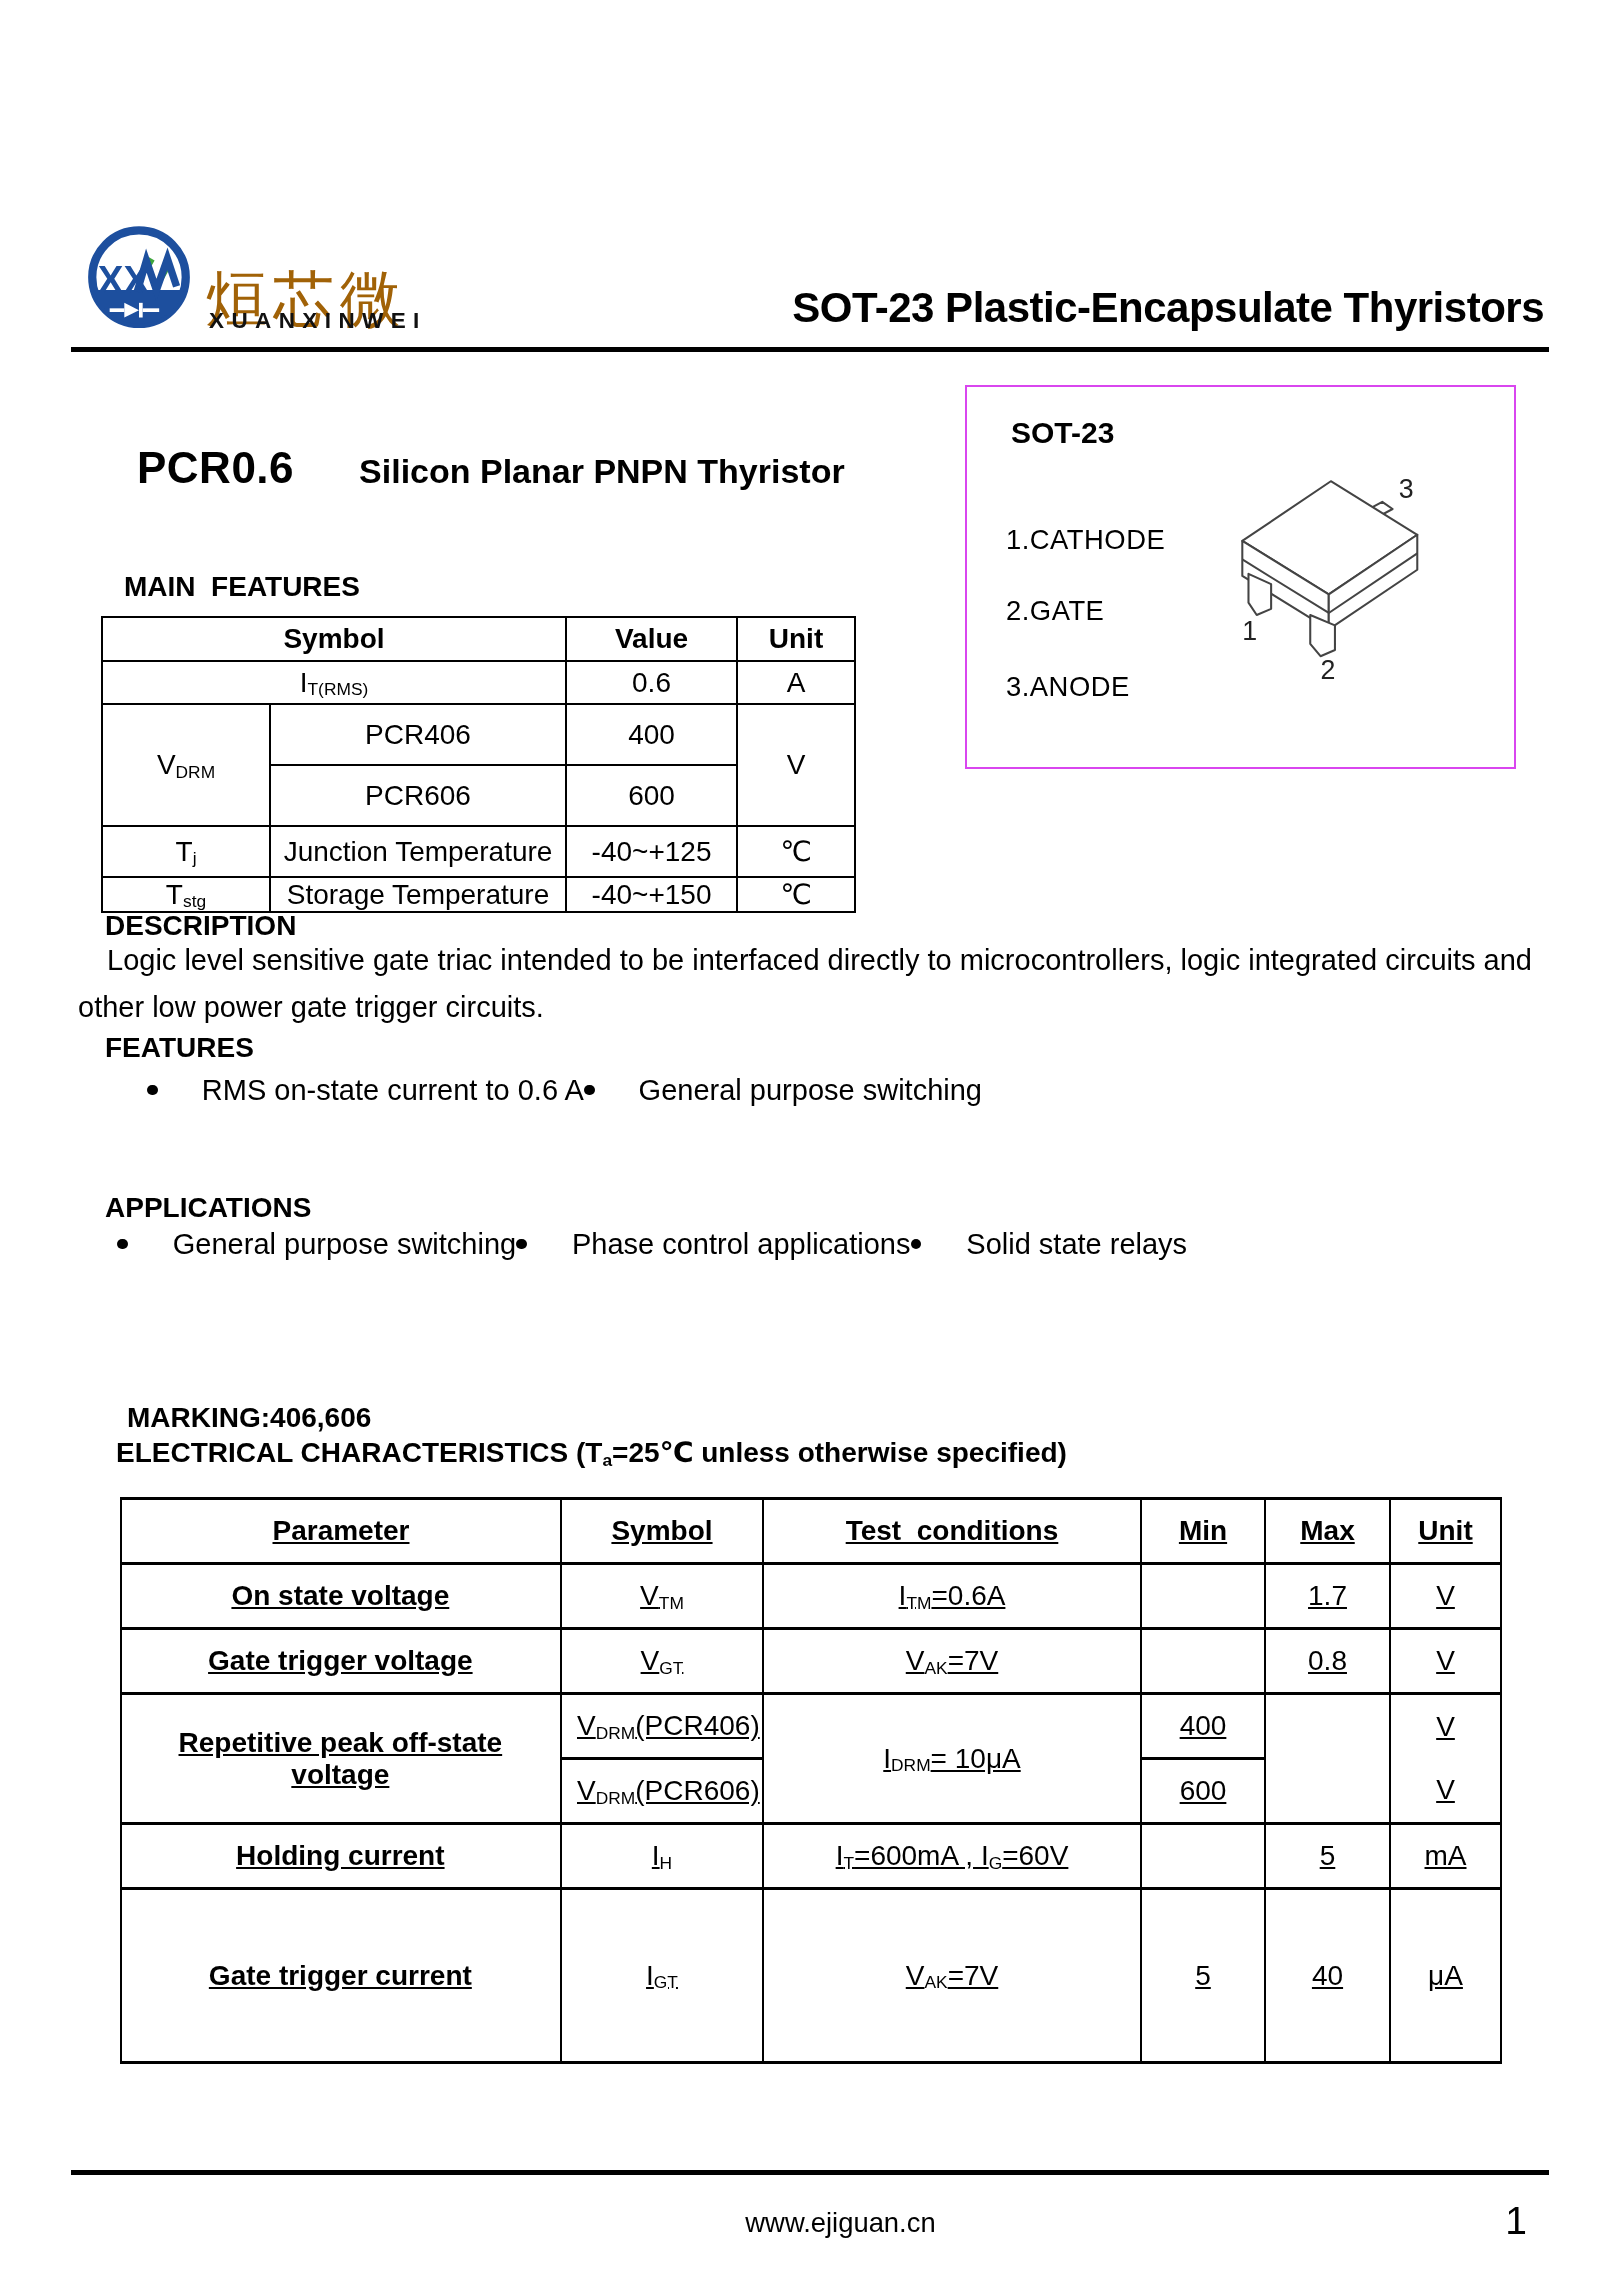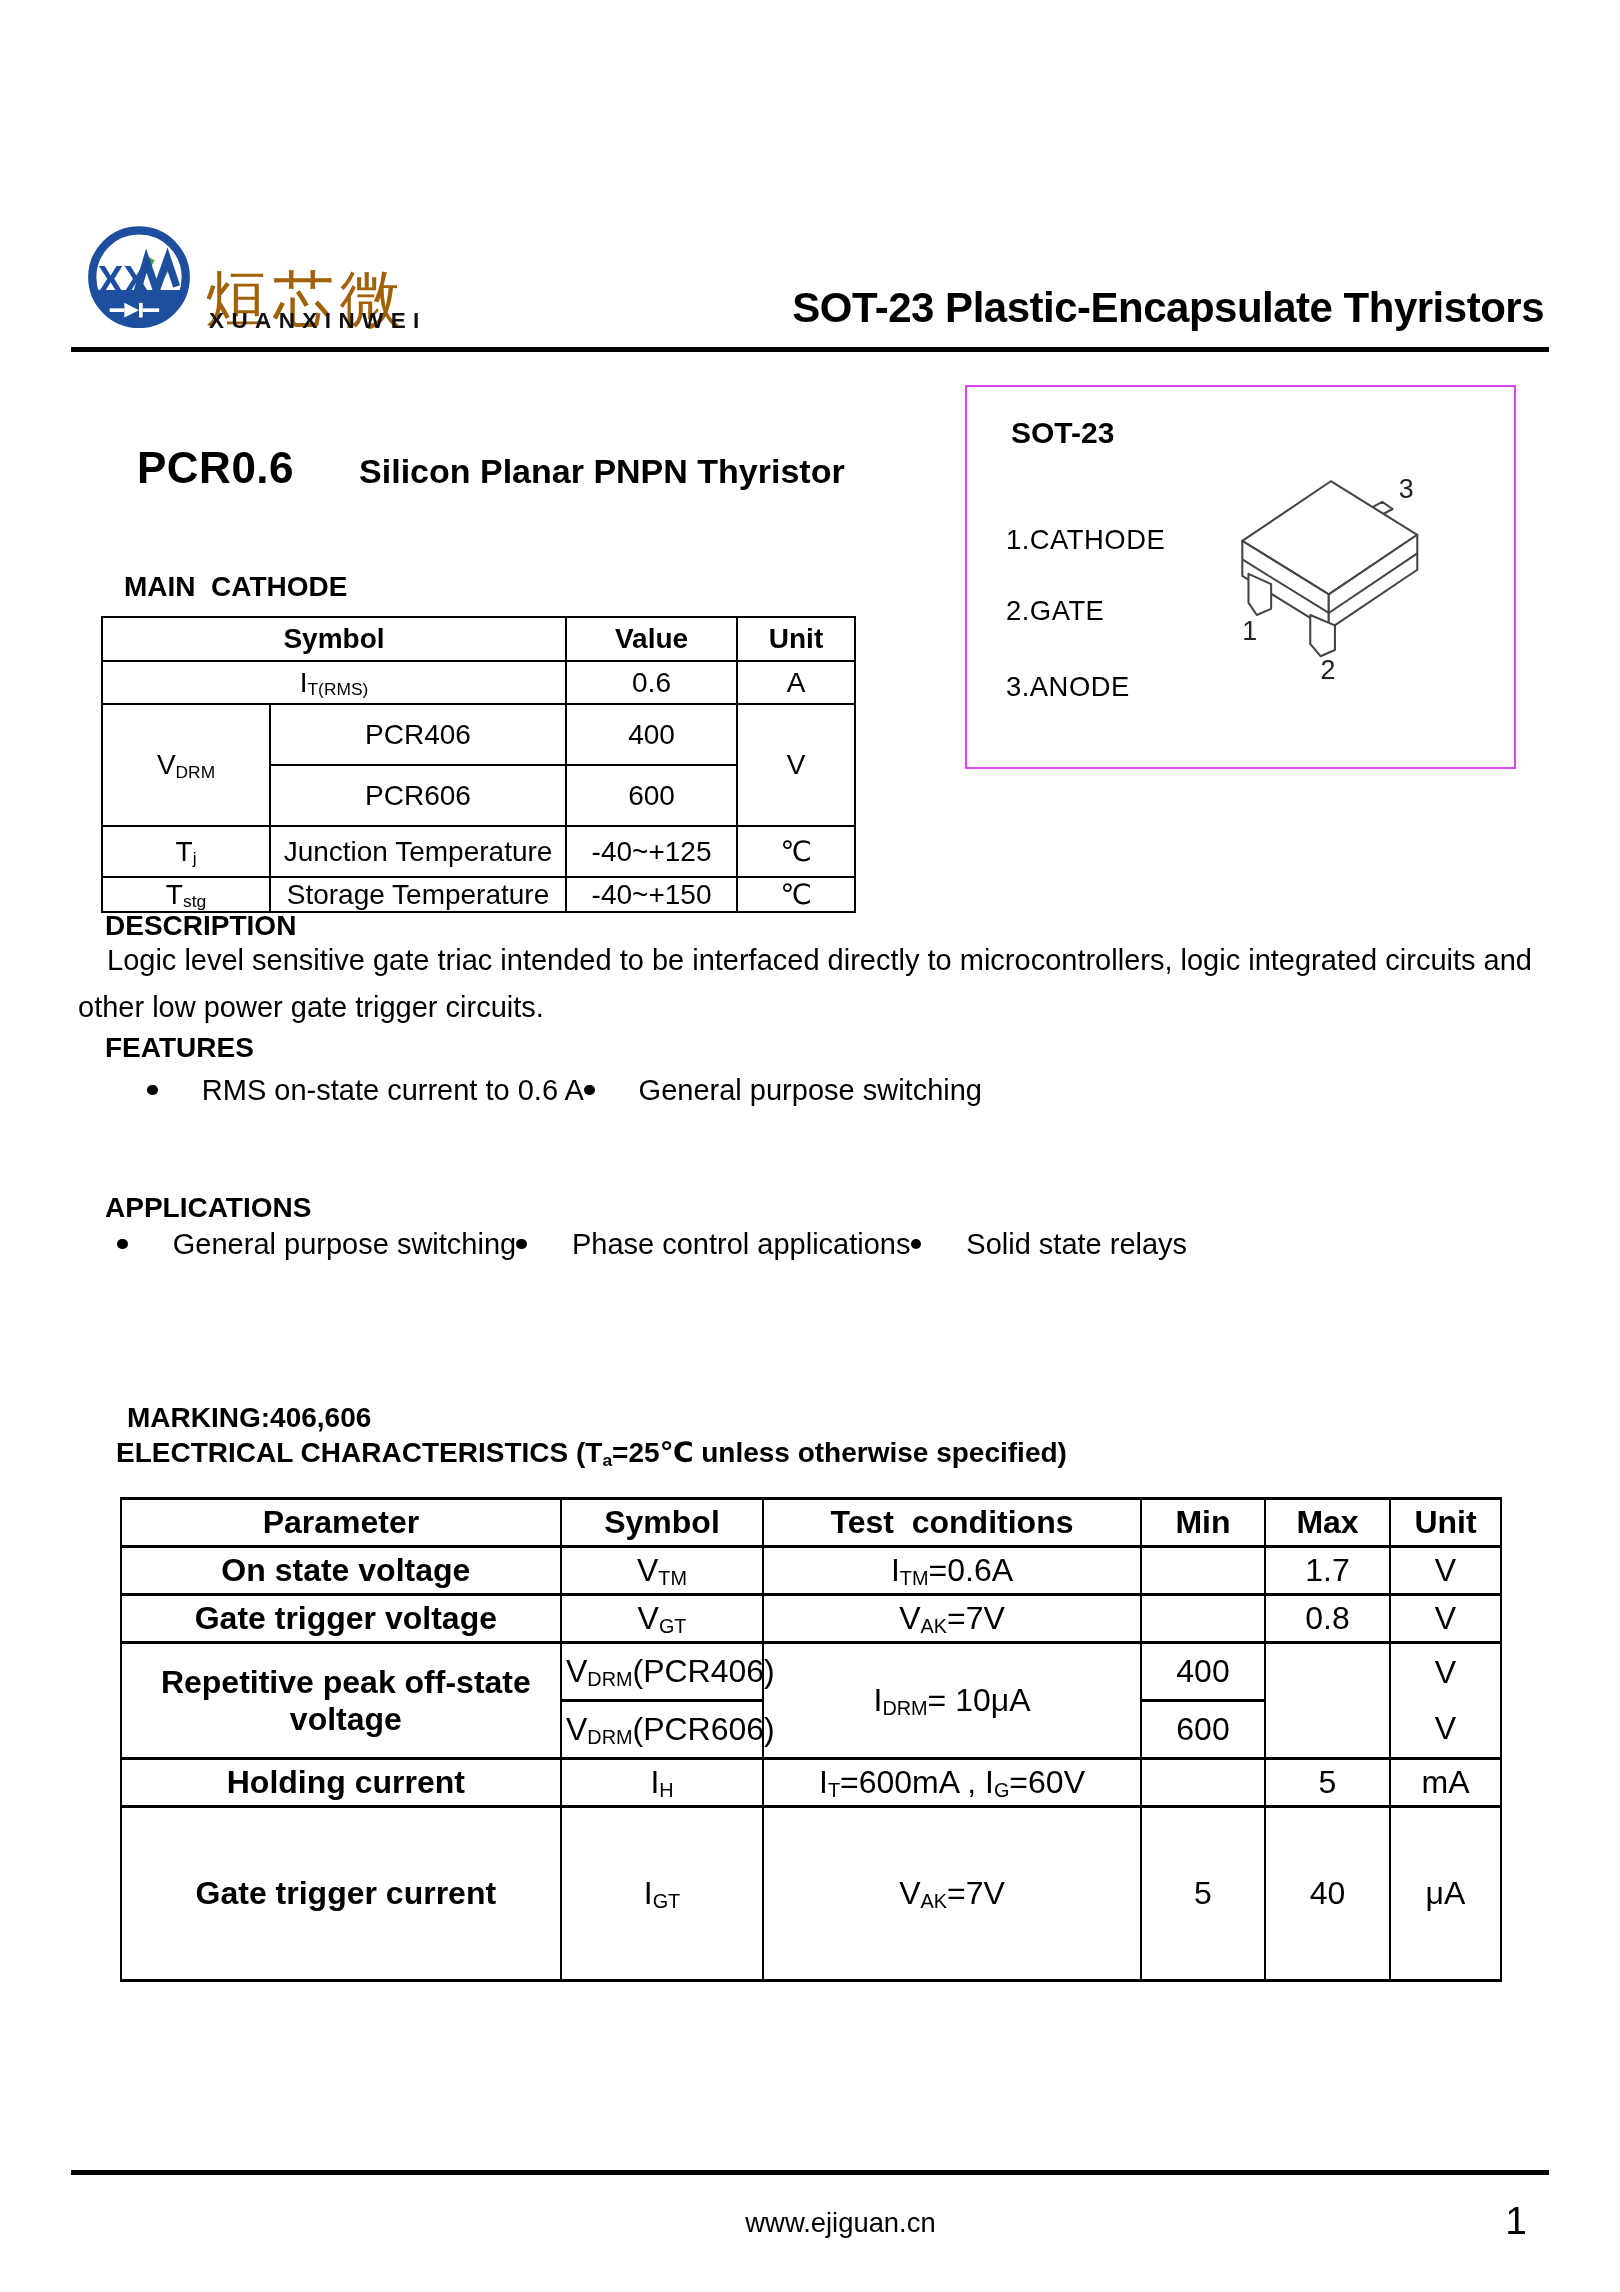--- a/index.html
+++ b/index.html
@@ -43,21 +43,21 @@
   .blist { display:flex; flex-direction:row;text-align:center; }
   .blist-item { display:flex; align-items:center; height:44px; font-size:29px; }
   .bullet { width:10.8px; height:10.8px; background:#000; border-radius:50%; flex:0 0 auto; }
   .features-list { left:147px; top:1068px; }
   .features-list .bullet { margin-right:44px; }
   .apps-list { left:117px; top:1222px; }
   .apps-list .bullet { margin-right:45px; }
 
   
   .ec-table { position:absolute; left:120px; top:1497px; border-collapse:collapse; table-layout:fixed; width:1381px; }
-  .ec-table th, .ec-table td { border:solid #000; border-width:3.9px 2.9px; text-align:center; vertical-align:middle; font-size:32px; padding:4px; white-space:pre; }
+  .ec-table th, .ec-table td { border:solid #000; border-width:3.9px 2.9px; text-align:center; vertical-align:middle; font-size:28px; padding:15px; white-space:pre;text-decoration:underline; }
   .ec-table th { font-weight:bold; }
   .ec-table td.param { text-align:center; padding-left:13.7px; font-weight:bold; white-space:normal; }
   .ec-table .nbb { border-bottom:none; }
   .ec-table .nbt { border-top:none; }
 
   
   .footer-url { left:0; top:2207px; width:1681px; text-align:center; font-size:27.4px; }
   .page-number { right:93px; top:2199px; font-size:39px; }
 </style>
 </head>
@@ -82,21 +82,21 @@
   </div>
   <div class="abs company-cn">烜芯微</div>
   <div class="abs company-latin">XUANXINWEI</div>
   <div class="abs doc-title">SOT-23 Plastic-Encapsulate Thyristors</div>
   <div class="abs rule top-rule"></div>
 
   <div class="abs product-line">
     <span class="part-number">PCR0.6</span><span class="part-subtitle">Silicon Planar PNPN Thyristor</span>
   </div>
 
-  <div class="abs sec-heading" style="left:124px; top:571px;">MAIN  CATHODE</div>
+  <div class="abs sec-heading" style="left:124px; top:571px;">MAIN  FEATURES</div>
 
   <table class="mf-table">
     <colgroup>
         <col style="width:168px">
         <col style="width:296px">
         <col style="width:171px">
         <col style="width:118px">
       </colgroup>
     <tbody>
         <tr style="height:44px">

